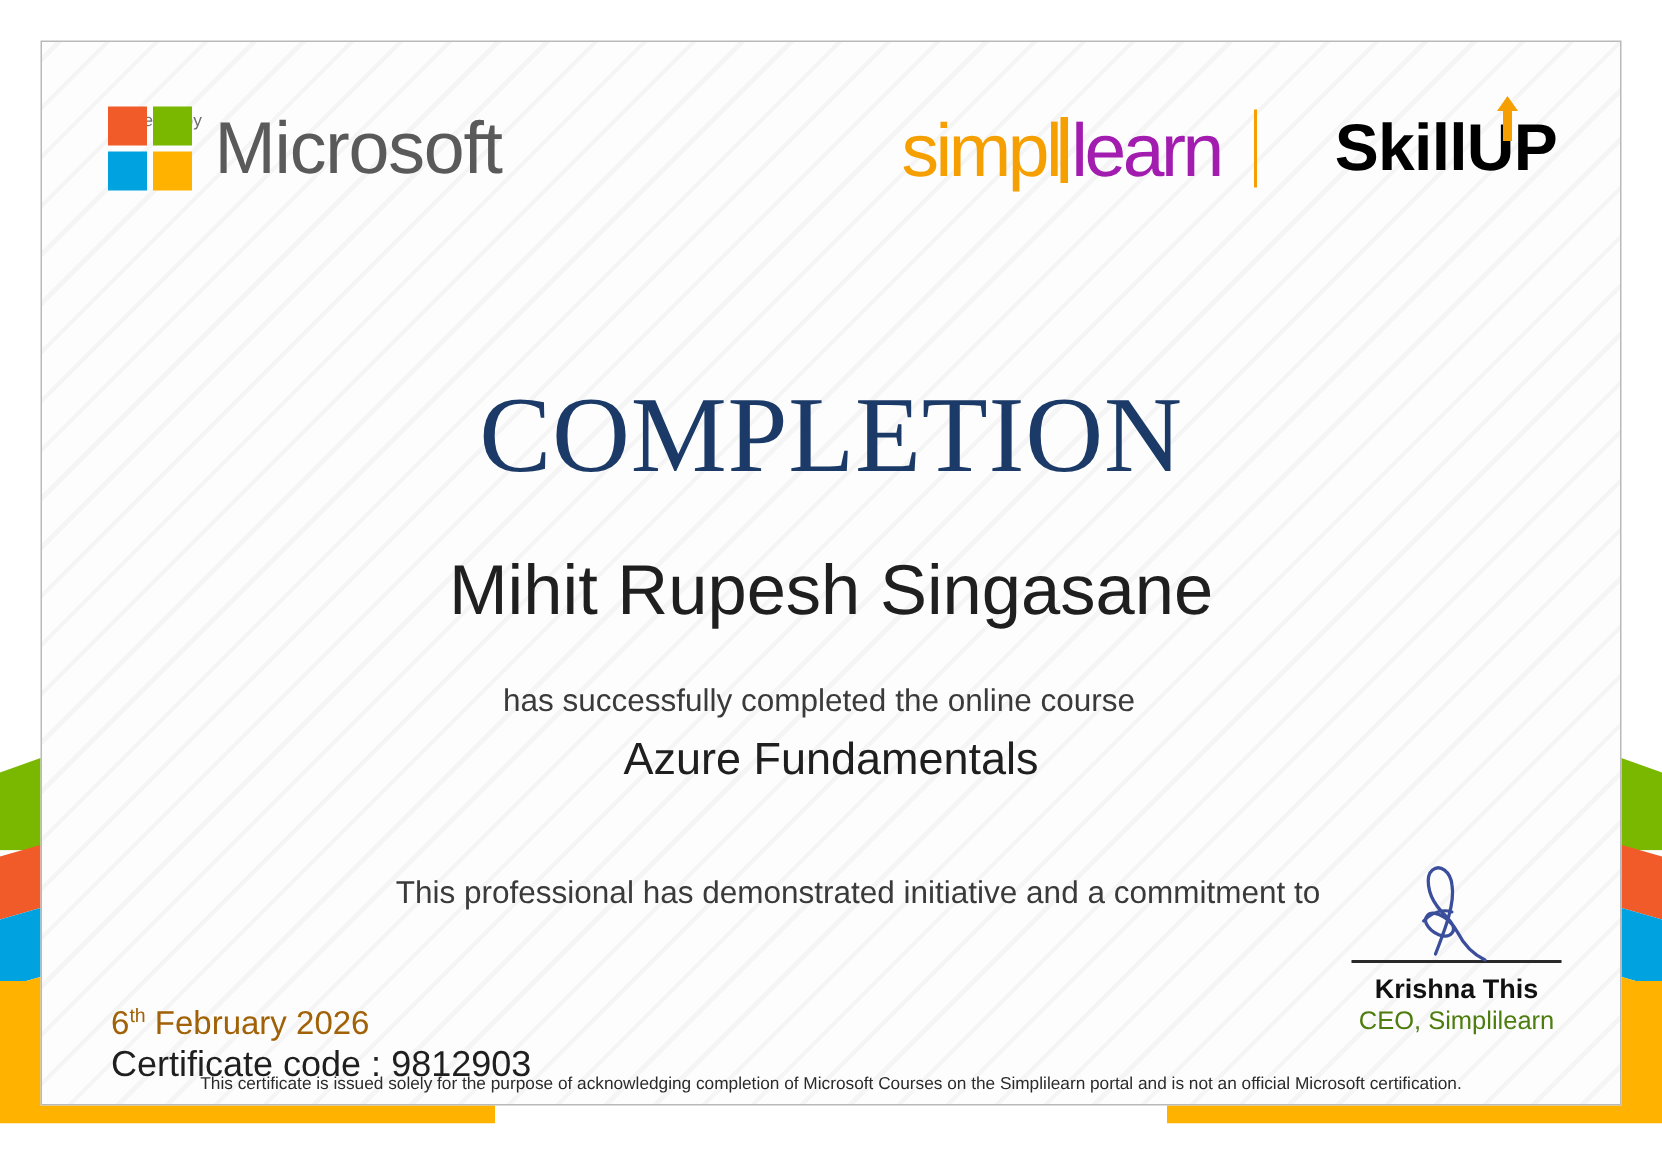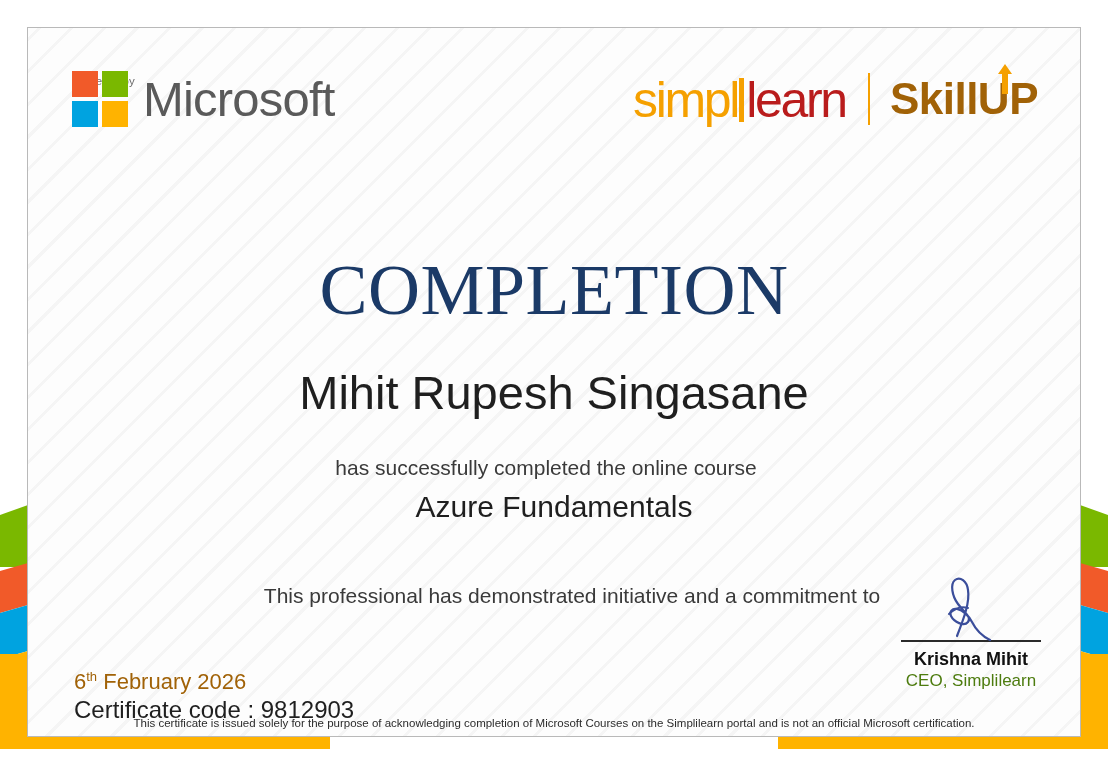--- a/index.html
+++ b/index.html
@@ -131,43 +131,44 @@
   #simplilearn {
     font-size: 50px;
     line-height: 50px;
     letter-spacing: -2.3px;
     font-weight: 400;
     display: flex;
     align-items: baseline;
     position: relative;
   }
   .simpl-part { color: #F5A000; }
-  .learn-part { color: #b91c1c; }
+  .learn-part { color: #a21caf; }
   #simpl-bar {
     display: inline-block;
     width: 5px;
     height: 44px;
     background: #F5A000;
     margin: 0 2px 0 1px;
     position: relative;
     top: 5px;
   }
   #logo-divider {
     width: 2px;
     height: 52px;
     background: #F5A000;
     margin: 0 20px 0 22px;
   }
   #skillup {
     position: relative;
     font-size: 44px;
     line-height: 44px;
     font-weight: 700;
-    color: #a16207;
+    color: #000000;
     letter-spacing: -0.5px;
+    margin-left: 32px;
   }
   #skillup-arrow {
     position: absolute;
     right: 26px;
     top: -13px;
     width: 14px;
     height: 30px;
   }
 
   
@@ -381,17 +382,17 @@
   <div id="disclaimer">This certificate is issued solely for the purpose of acknowledging completion of Microsoft Courses on the Simplilearn portal and is not an official Microsoft certification.</div>
 
   <div id="signature-block">
     <div id="signature-mark">
       <svg width="90" height="68" viewBox="0 0 90 68">
         <path d="M33 62 C 40 44, 46 28, 44 16 C 43 7, 36 2, 31 6 C 26 10, 28 22, 34 30 C 40 38, 48 43, 44 48 C 40 53, 30 48, 27 42 C 25 38, 28 34, 33 35 C 39 36, 45 42, 48 48 C 52 56, 58 62, 66 66" fill="none" stroke="#3B4E9B" stroke-width="2.2" stroke-linecap="round"></path>
         <path d="M25 40 C 31 34, 38 32, 44 34" fill="none" stroke="#3B4E9B" stroke-width="2" stroke-linecap="round"></path>
       </svg>
     </div>
     <div id="sig-line"></div>
-    <div id="sig-name">Krishna Mihit</div>
+    <div id="sig-name">Krishna This</div>
     <div id="sig-role">CEO, Simplilearn</div>
   </div>
 
 </div>
 
 </body></html>

